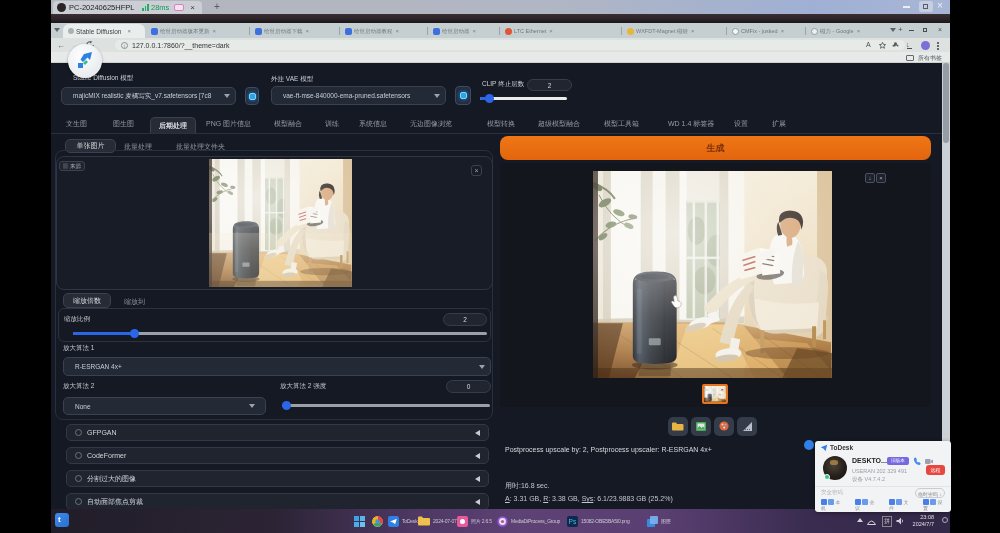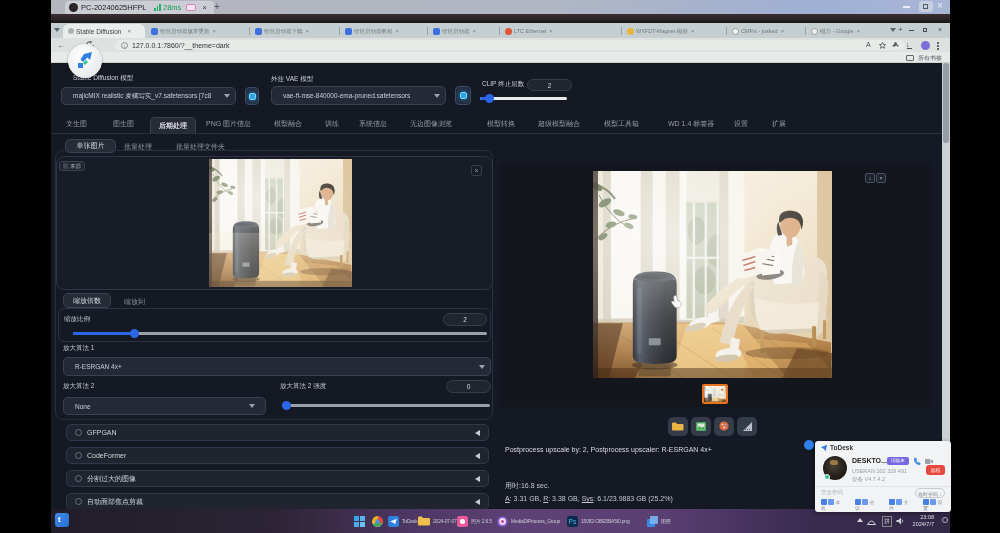--- a/index.html
+++ b/index.html
@@ -1,18 +1,18 @@
 <!DOCTYPE html>
 <html><head><meta charset="utf-8"><style>
 *{margin:0;padding:0;box-sizing:border-box}
 html,body{width:1000px;height:533px;background:#000;overflow:hidden;font-family:"Liberation Sans",sans-serif}
 .ab{position:absolute}
 #win{position:absolute;left:51px;top:0;width:899px;height:533px}
 #tbar{position:absolute;left:0;top:0;width:899px;height:14px;background:linear-gradient(90deg,#b4b6bd 0%,#b0b6c3 55%,#9fb0d4 85%,#a8b6d6 100%)}
-#rtab{position:absolute;left:14px;top:1px;width:149px;height:13px;background:#cbced4;border-radius:4px 4px 0 0;display:flex;align-items:center;font-size:8px;color:#1c1c1e}
+#rtab{position:absolute;left:2px;top:1px;width:149px;height:13px;background:#cbced4;border-radius:4px 4px 0 0;display:flex;align-items:center;font-size:8px;color:#1c1c1e}
 #dstrip{position:absolute;left:0;top:14px;width:899px;height:9px;background:linear-gradient(180deg,#3a2f33,#2a2226 60%,#1b1518)}
 #btabs{position:absolute;left:0;top:23px;width:899px;height:15px;background:#c5cfd1}
 .btab{position:absolute;top:1px;height:14px;font-size:5.5px;display:flex;align-items:center;overflow:hidden;white-space:nowrap;color:#70777a}
 .btab .sep{position:absolute;right:0;top:3px;width:1px;height:8px;background:#9aa4a6}
 .ticon{width:7px;height:7px;border-radius:2px;margin:0 2px 0 5px;flex:none}
 .tcl{margin-left:3px;color:#7a8184;font-size:6px;flex:none}
 #tbrow{position:absolute;left:0;top:38px;width:899px;height:14px;background:#dde2e0}
 #omni{position:absolute;left:64px;top:40px;width:790px;height:10px;background:#e7ebe8;border-radius:5px;display:flex;align-items:center;font-size:7px;color:#333}
 #bmrow{position:absolute;left:0;top:52px;width:899px;height:11px;background:#e7eae8;border-bottom:1px solid #cdd2cf}
 #page{position:absolute;left:0;top:63px;width:899px;height:446px;background:#151923;overflow:hidden}
@@ -290,20 +290,21 @@
  <div class="numbox" style="left:395px;top:317px;width:45px;height:13px">0</div>
  <div class="dd" style="left:12px;top:334px;width:203px;height:18px;padding-left:11px">None<span class="car" style="right:10px"></span></div>
  <div class="track" style="left:231px;top:341px;width:208px"></div>
  <div class="fill" style="left:231px;top:341px;width:5px"></div>
  <div class="knob" style="left:231px;top:338px"></div>
  <div class="acc" style="top:361px"><span class="cir"></span>GFPGAN<span class="arr"></span></div>
  <div class="acc" style="top:384px"><span class="cir"></span>CodeFormer<span class="arr"></span></div>
  <div class="acc" style="top:407px"><span class="cir"></span>分割过大的图像<span class="arr"></span></div>
  <div class="acc" style="top:430px"><span class="cir"></span>自动面部焦点剪裁<span class="arr"></span></div>
 
+ <div class="ab" style="left:449px;top:73px;width:431px;height:24px;background:linear-gradient(180deg,#ef7716,#e3650e);border-radius:8px;display:flex;align-items:center;justify-content:center;font-size:9px;font-weight:bold;color:#7a2e0a">生成</div>
  <div class="ab" style="left:449px;top:100px;width:431px;height:244px;background:#13161d;border-radius:4px"></div>
  <svg class="ab" style="left:542px;top:108px" width="239" height="207" viewBox="0 0 240 208" preserveAspectRatio="none">
         <use href="#scene"></use>
       </svg>
  <svg class="ab" style="left:620px;top:232px;z-index:5" width="11" height="14" viewBox="0 0 11 14">
         <path d="M4.2,0.6 q1.4,-0.3 1.7,1.1 l0.9,4.2 q2.8,0.3 3.3,1.9 q0.5,1.5 -0.4,3.1 q-0.9,1.7 -3,1.9 q-2.4,0.2 -3.6,-1.6 l-2.3,-3.2 q-0.9,-1.2 0.3,-1.9 q1,-0.5 2.1,0.7 l-0.6,-4.4 q-0.2,-1.5 1.6,-1.8 z" fill="#fdfdfb" stroke="#8a8a88" stroke-width="0.5"></path>
       </svg>
  <div class="ab" style="left:814px;top:110px;width:10px;height:10px;border:1px solid #4a5160;border-radius:2px;background:#1d222c;color:#a8aeb8;font-size:6px;text-align:center;line-height:8px">↓</div>
  <div class="ab" style="left:825px;top:110px;width:10px;height:10px;border:1px solid #4a5160;border-radius:2px;background:#1d222c;color:#a8aeb8;font-size:6px;text-align:center;line-height:8px">×</div>
  <div class="ab" style="left:651px;top:321px;width:26px;height:20px;border:2px solid #e8731f;border-radius:2px;overflow:hidden"><svg width="22" height="16" viewBox="0 0 240 208" preserveAspectRatio="none">

